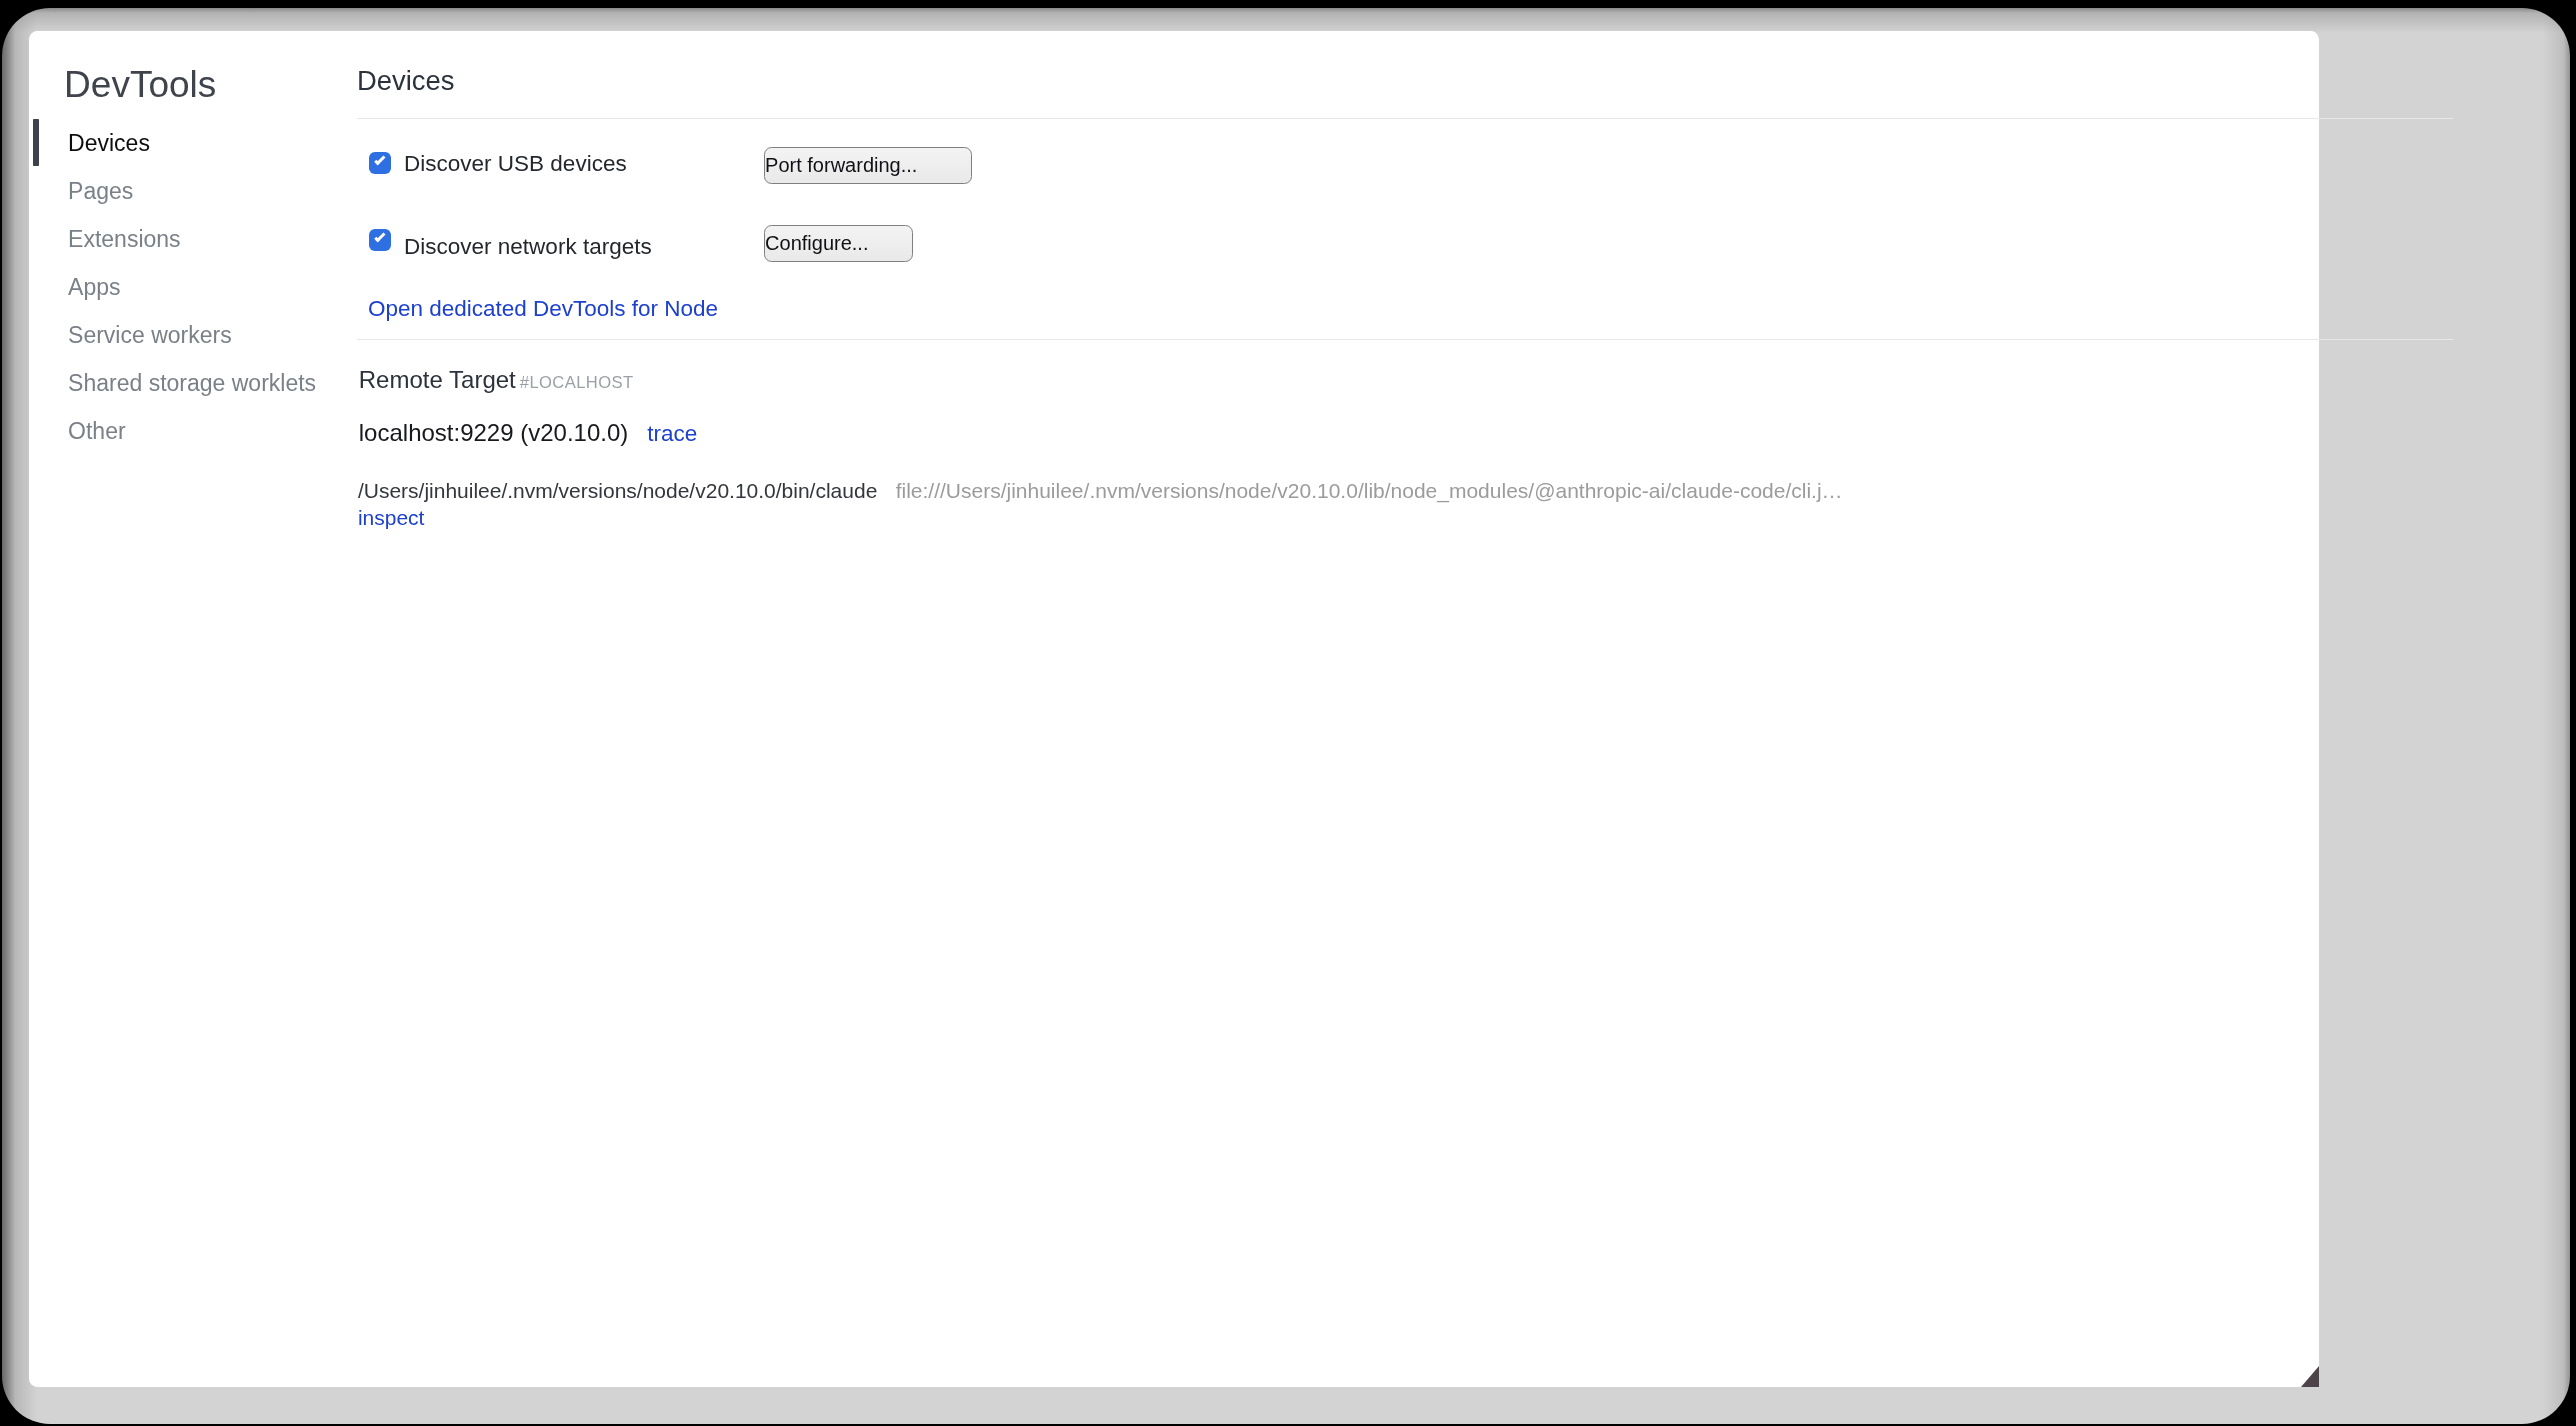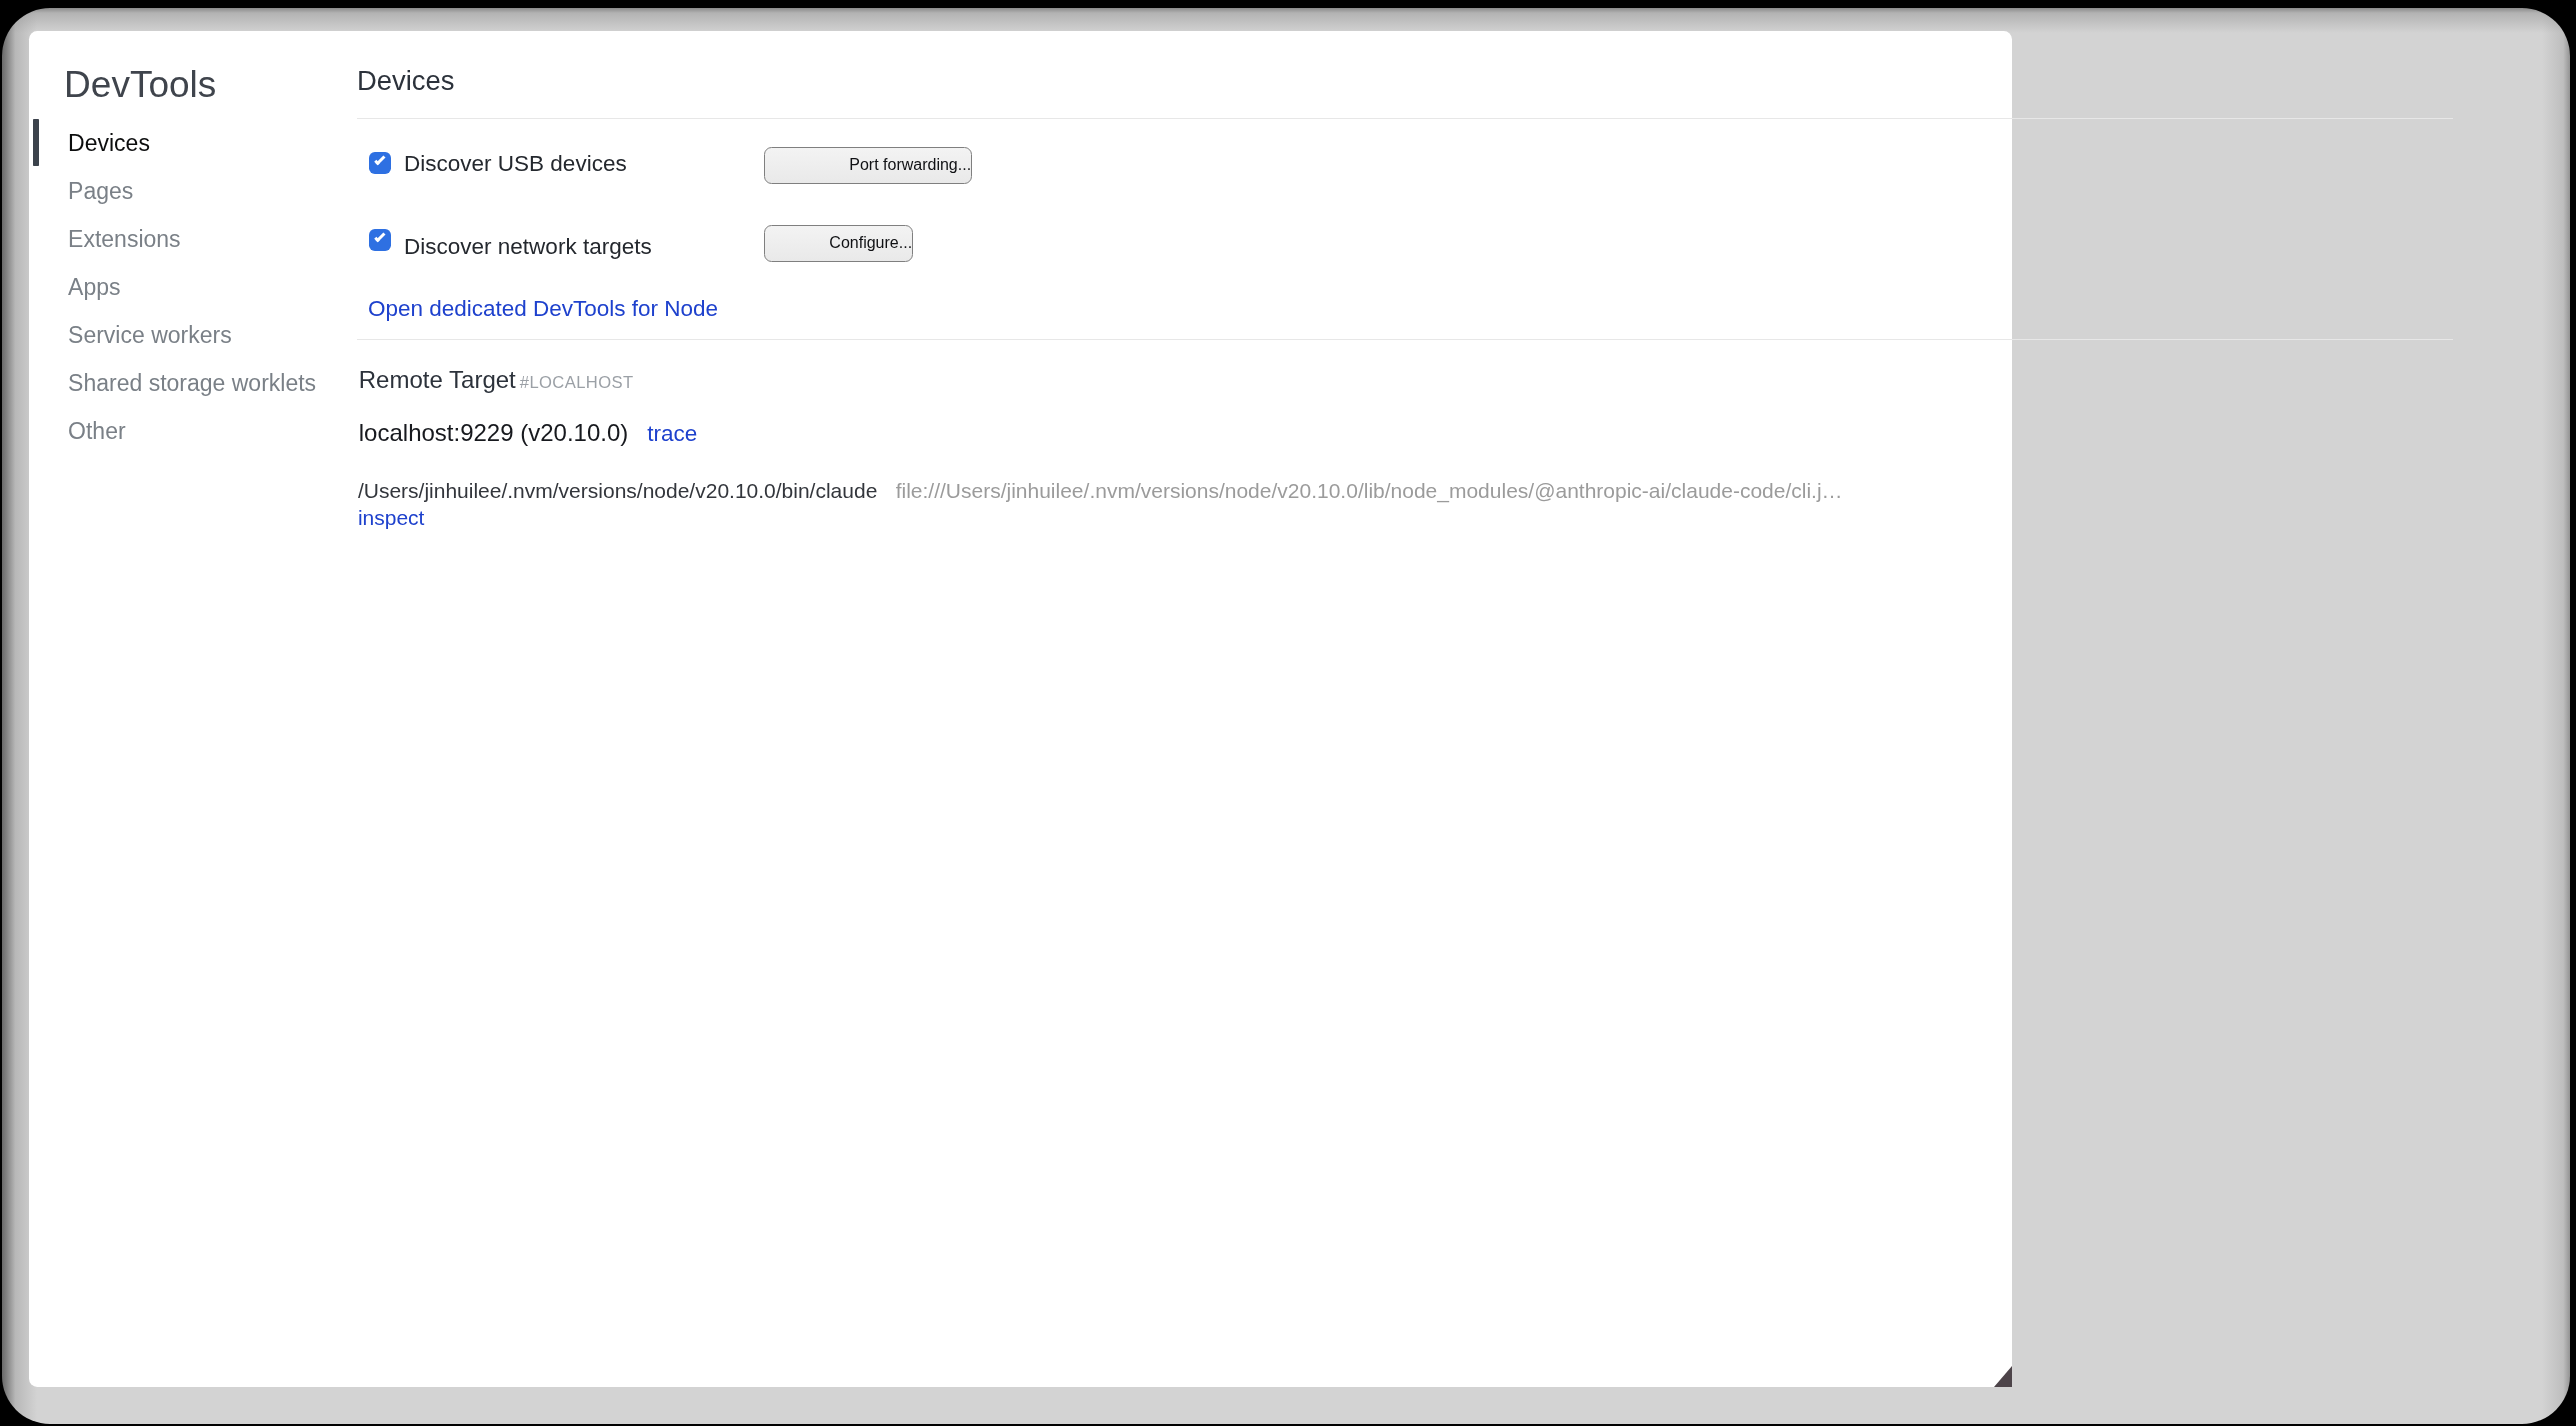--- a/index.html
+++ b/index.html
@@ -10,21 +10,21 @@
   .window {
     position:absolute; left:1.7px; top:7.5px; width:2568px; height:1416px;
     border-radius:48px;
     background:
       linear-gradient(90deg, rgba(0,0,0,.50) 0px, rgba(100,100,100,.75) 4.2px, rgba(150,150,150,.45) 13.3px, rgba(205,205,205,0) 35px),
       linear-gradient(180deg, rgba(0,0,0,.35) 0px, rgba(130,130,130,.40) 5px, rgba(200,200,200,0) 25px),
       linear-gradient(270deg, rgba(0,0,0,.30) 0px, rgba(150,150,150,.35) 6.7px, rgba(205,205,205,0) 28px),
       #d3d3d3;
   }
   .content {
-    position:absolute; left:27.4px; top:23px; width:1983px; height:1356px;
+    position:absolute; left:27.4px; top:23px; width:2290px; height:1356px;
     background:#fff; border-radius:8.3px;
   }
 
   
   .app-title {
     position:absolute; left:35px; top:32px;
     font-size:37px; line-height:43px; color:#3f444c;
   }
   .nav { position:absolute; left:0; top:88px; width:333px; }
   .nav-item {
@@ -53,21 +53,21 @@
     width:10.8px; height:5px; border-left:3.3px solid #fff; border-bottom:3.3px solid #fff;
     transform:rotate(-45deg) translate(0.8px,-1.7px); margin-bottom:3.3px;
   }
   .cb-label { position:absolute; left:47px; font-size:22.5px; line-height:22.5px; color:#24282e; white-space:nowrap; }
   .lbl1 { top:122px; } .lbl2 { top:205px; }
 
   .btn {
     position:absolute; left:407px; height:37px;
     background:linear-gradient(180deg,#f3f3f3,#e9e9e9);
     border:1.7px solid #7f7f7f; border-radius:7.5px;
-    font-size:16px; color:#101114; text-align:right; line-height:34px;
+    font-size:20px; color:#101114; text-align:left; line-height:34px;
     cursor:pointer; font-family:"Liberation Sans", sans-serif; white-space:nowrap;
   }
   .btn1 { top:116px; width:208px; } .btn2 { top:194px; width:149px; }
 
   .link { color:#1e41cd; cursor:pointer; text-decoration:none; }
   .node-link { position:absolute; left:10.8px; top:264px; font-size:22.5px; line-height:27px; white-space:nowrap; }
 
   .h2-row { position:absolute; left:1.7px; top:331px; white-space:nowrap; }
   .h2-title { font-size:24px; line-height:35px; color:#2c323b; font-weight:400; display:inline; }
   .h2-badge { font-size:16.6px; color:#9ba0a6; margin-left:4px; letter-spacing:0.4px; }

